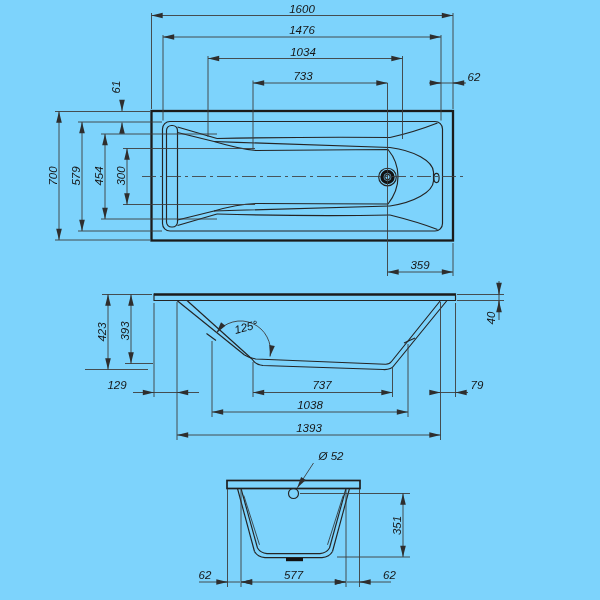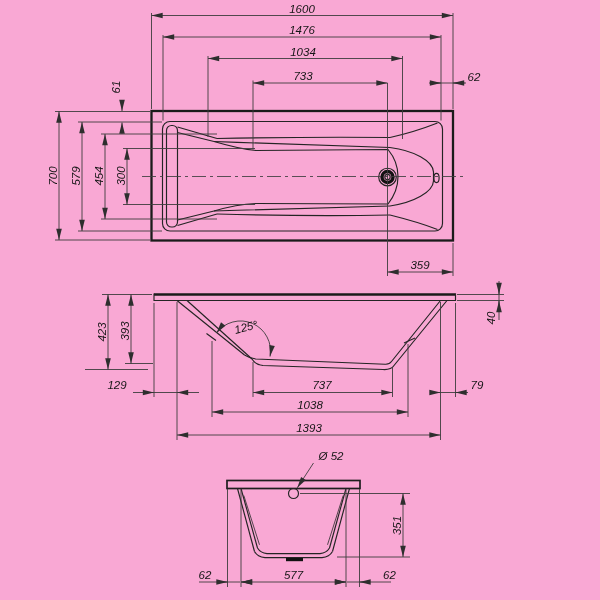--- a/index.html
+++ b/index.html
@@ -1,16 +1,16 @@
 <!DOCTYPE html>
 <html><head>
 <meta charset="utf-8">
 <style>
   html,body{margin:0;padding:0;background:#fff;}
-  .sheet{width:600px;height:600px;background:#f9a8d4;position:relative;overflow:hidden;
+  .sheet{width:600px;height:600px;background:#7dd3fc;position:relative;overflow:hidden;
          font-family:"Liberation Sans",sans-serif;}
   svg{display:block;}
   .w2{fill:none;stroke:#1b1b1b;stroke-width:2.3;stroke-linecap:butt;}
   .w15{fill:none;stroke:#1e1e1e;stroke-width:1.7;}
   .w1{fill:none;stroke:#242424;stroke-width:1.15;}
   .wt{fill:none;stroke:#2c2c2c;stroke-width:0.8;}
   .w0{fill:none;stroke:#3d3d3d;stroke-width:0.9;}
   .cl{fill:none;stroke:#3d3d3d;stroke-width:0.85;stroke-dasharray:14 4 3 4;}
   .ring{fill:none;stroke:#121212;stroke-width:3.4;}
   .slot{fill:none;stroke:#111;stroke-width:3.2;}

